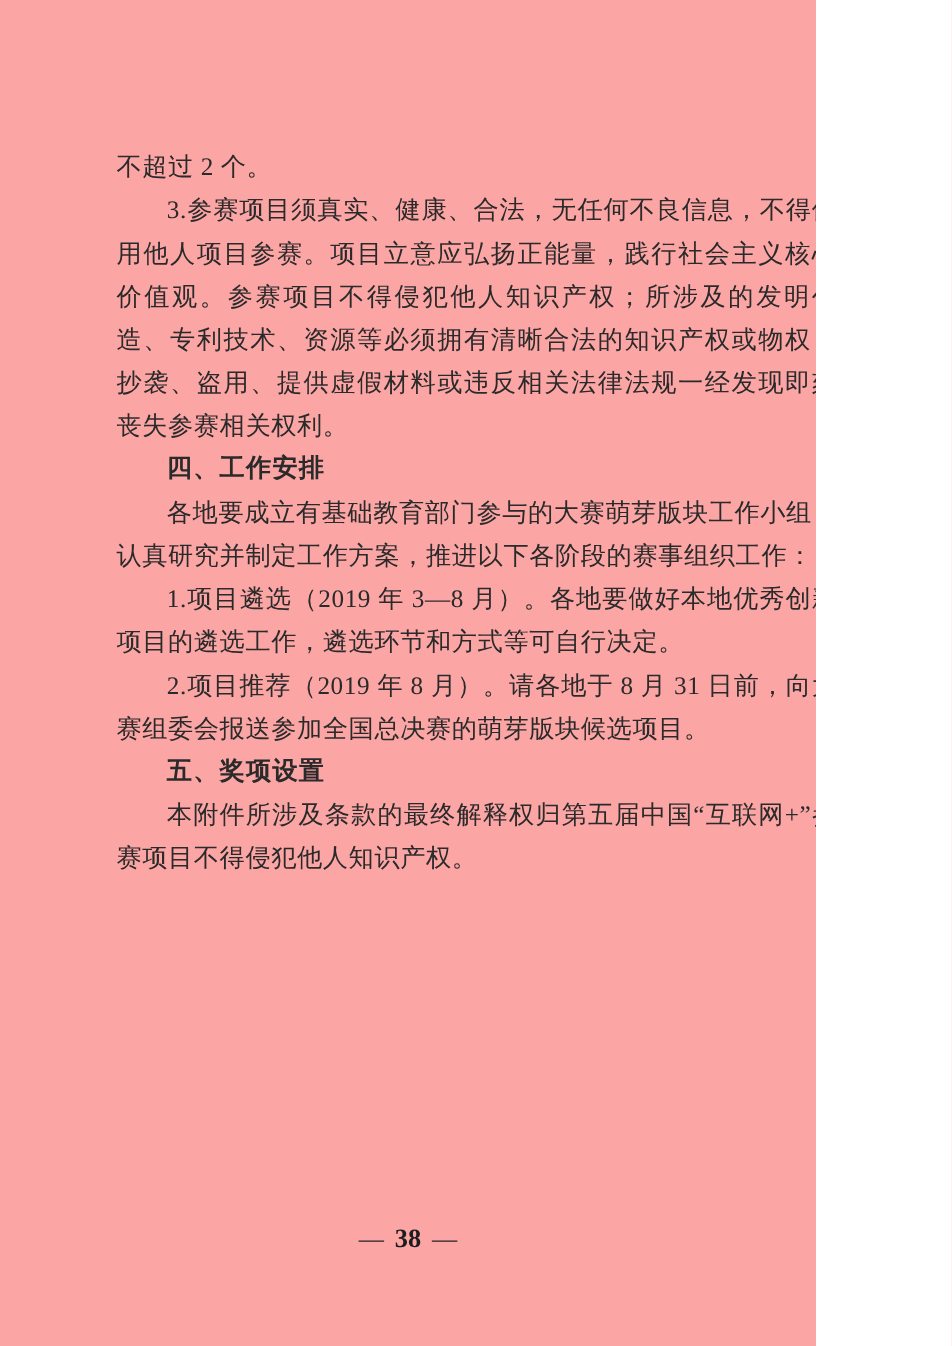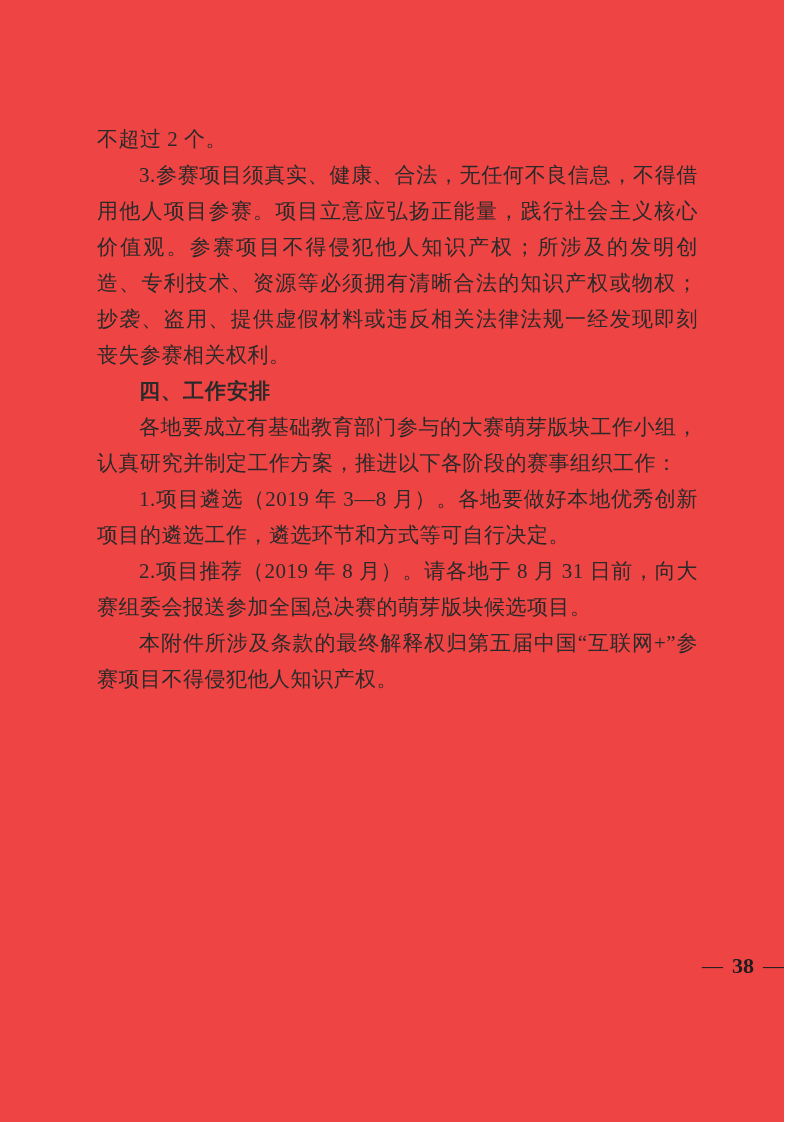--- a/index.html
+++ b/index.html
@@ -2,23 +2,23 @@
 <html lang="zh"><head>
 <meta charset="utf-8">
 <style>
   html, body {
     margin: 0;
     padding: 0;
     background: #ffffff;
   }
   .page {
     position: relative;
-    width: 784px;
+    width: 680px;
     height: 1122px;
-    background: #ef4444;
+    background: #fca5a5;
     overflow: hidden;
     font-family: "Liberation Serif", "DejaVu Serif", serif;
     color: #2a2a2a;
   }
   .content {
     position: absolute;
     left: 97px;
     top: 121px;
     width: 601px;
   }
@@ -38,23 +38,23 @@
   }
   p.heading {
     text-indent: 2em;
     font-family: Liberation Sans, sans-serif;
     font-weight: bold;
     letter-spacing: 1px;
   }
   .footer {
     position: absolute;
     left: 0;
-    top: 950px;
+    top: 1016px;
     width: 100%;
-    text-align: right;
+    text-align: center;
     font-size: 21px;
     line-height: 32px;
     color: #1d1d1d;
   }
   .footer .dash {
     font-weight: normal;
     letter-spacing: 0;
   }
   .footer .num {
     font-weight: bold;
@@ -66,19 +66,20 @@
 <body>
 
 <div class="page">
   <div class="content">
     <p class="plain">不超过 2 个。</p>
     <p class="para">3.参赛项目须真实、健康、合法，无任何不良信息，不得借用他人项目参赛。项目立意应弘扬正能量，践行社会主义核心价值观。参赛项目不得侵犯他人知识产权；所涉及的发明创造、专利技术、资源等必须拥有清晰合法的知识产权或物权；抄袭、盗用、提供虚假材料或违反相关法律法规一经发现即刻丧失参赛相关权利。</p>
     <p class="heading">四、工作安排</p>
     <p class="para">各地要成立有基础教育部门参与的大赛萌芽版块工作小组，认真研究并制定工作方案，推进以下各阶段的赛事组织工作：</p>
     <p class="para">1.项目遴选（2019 年 3—8 月）。各地要做好本地优秀创新项目的遴选工作，遴选环节和方式等可自行决定。</p>
     <p class="para">2.项目推荐（2019 年 8 月）。请各地于 8 月 31 日前，向大赛组委会报送参加全国总决赛的萌芽版块候选项目。</p>
+    <p class="heading">五、奖项设置</p>
     <p class="para">本附件所涉及条款的最终解释权归第五届中国“互联网+”参赛项目不得侵犯他人知识产权。</p>
   </div>
 
   <div class="footer">
     <span class="dash">—</span><span class="num">38</span><span class="dash">—</span>
   </div>
 </div>
 
 </body></html>

